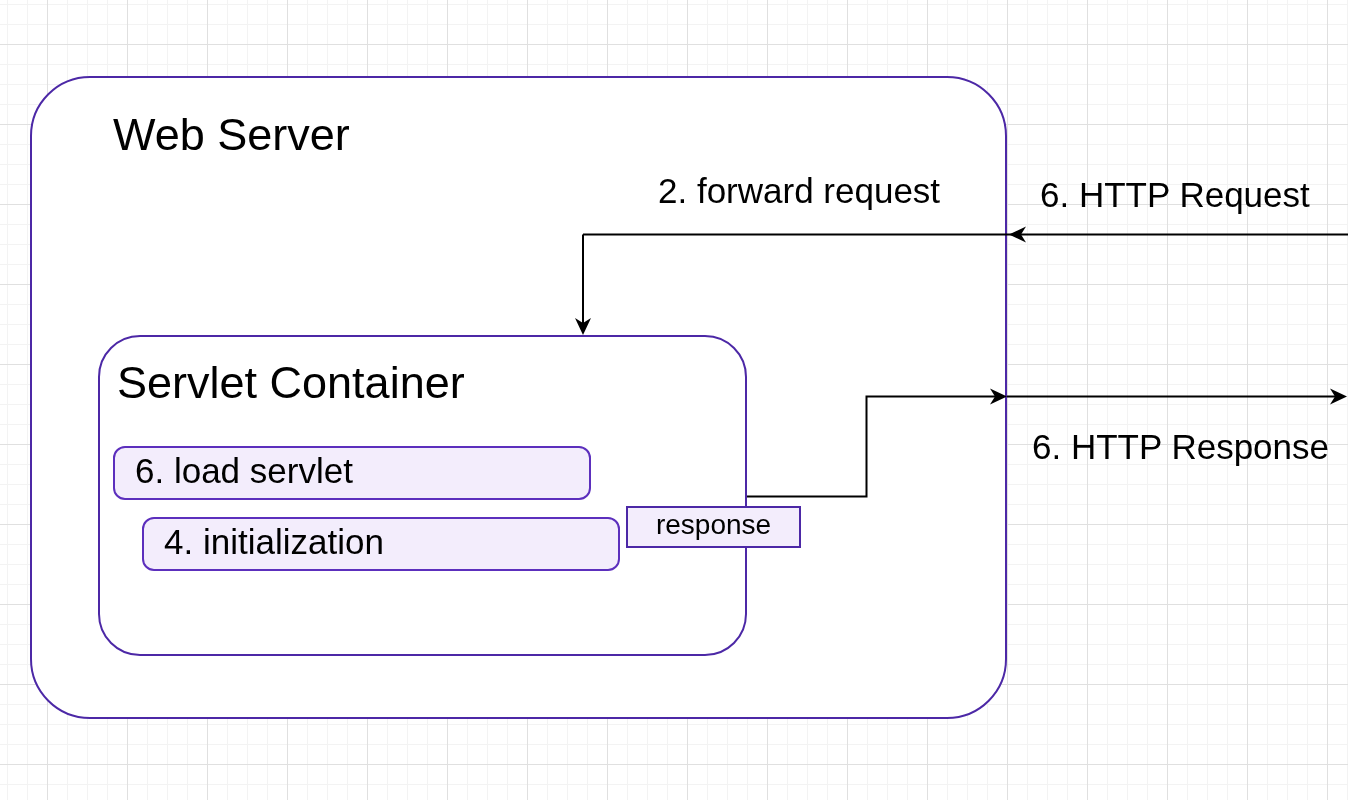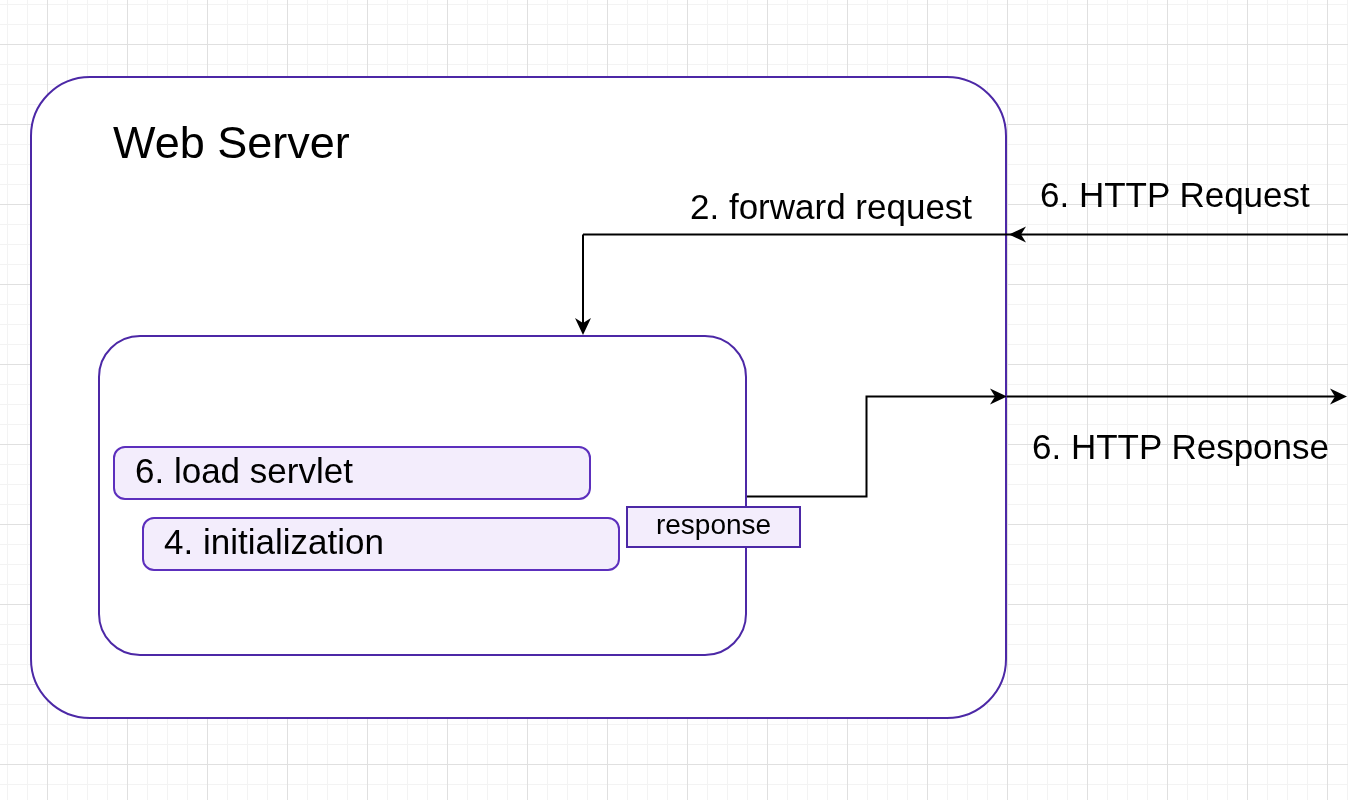--- a/index.html
+++ b/index.html
@@ -36,21 +36,21 @@
     border-radius:60px;
     z-index:1;
   }
   .sc{
     left:98px;top:335px;width:649px;height:321px;
     background:#fff;
     border:2px solid var(--container-stroke);
     border-radius:42px;
     z-index:2;
   }
-  .title{position:absolute;font-size:45px;line-height:1.1;white-space:nowrap;z-index:3;margin-top:8px;}
+  .title{position:absolute;font-size:45px;line-height:1.1;white-space:nowrap;z-index:3;}
   .ws-title{left:113px;top:110px;}
   .sc-title{left:117px;top:358px;}
   .step{
     position:absolute;left:113px;width:454px;height:50px;
     background:var(--box-fill);
     border:2.5px solid var(--box-stroke);
     border-radius:12px;
     font-size:35px;line-height:46px;
     padding-left:20px;
     white-space:nowrap;
@@ -62,36 +62,37 @@
   .resp{
     position:absolute;left:626px;top:506px;width:171px;height:38px;
     background:var(--box-fill);
     border:2.5px solid var(--container-stroke);
     font-size:28px;line-height:34px;
     text-align:center;
     white-space:nowrap;
     z-index:4;
   }
   .lbl{position:absolute;font-size:35px;line-height:1.1;white-space:nowrap;z-index:6;}
-  .lbl-forward{left:658px;top:188px;margin-left:32px;}
+  .lbl-forward{left:658px;top:172px;}
   .lbl-request{left:1040px;top:176px;}
   .lbl-response{left:1032px;top:428px;}
   svg.arrows{position:absolute;left:0;top:0;z-index:5;pointer-events:none;}
   svg.arrows path, svg.arrows polyline{stroke:var(--arrow);stroke-width:2;fill:none;}
   svg.arrows polygon{fill:var(--arrow);stroke:none;}
 </style>
 </head>
 <body>
 
 <div id="canvas">
 
   <div class="node ws"></div>
   <div class="node sc"></div>
 
   <div class="title ws-title">Web Server</div>
+  <div class="title sc-title">Servlet Container</div>
 
   <div class="step step1">6. load servlet</div>
   <div class="step step2">4. initialization</div>
 
   <div class="resp">response</div>
 
   <svg class="arrows" width="1348" height="800" viewBox="0 0 1348 800">
 
     <path d="M583,234.5 H1348"></path>
     <polygon points="1009,234.5 1026,226.5 1021,234.5 1026,242.5"></polygon>

